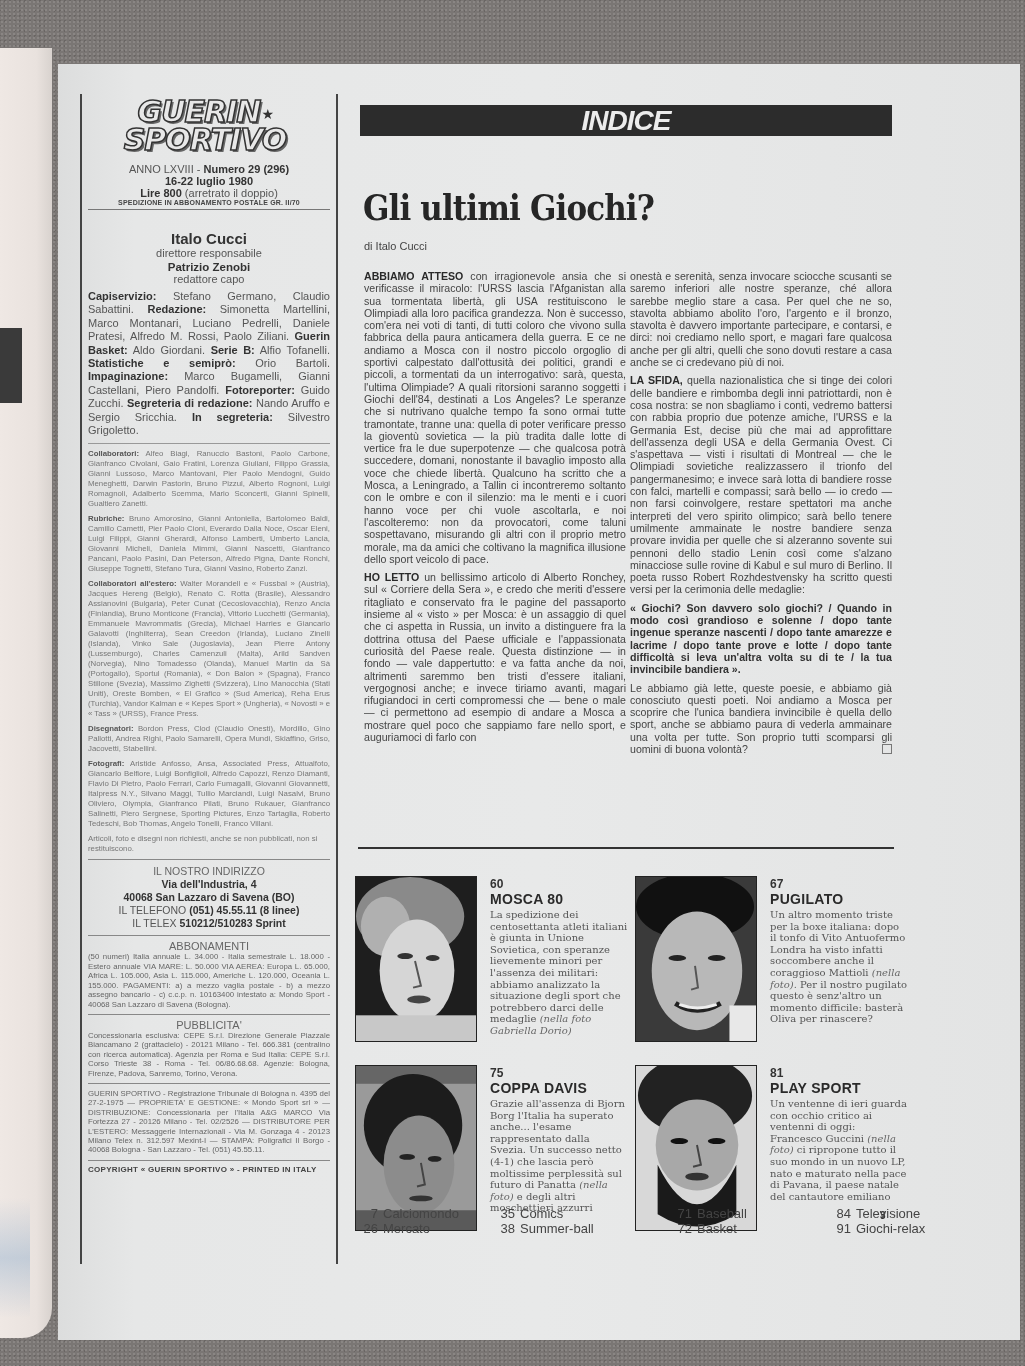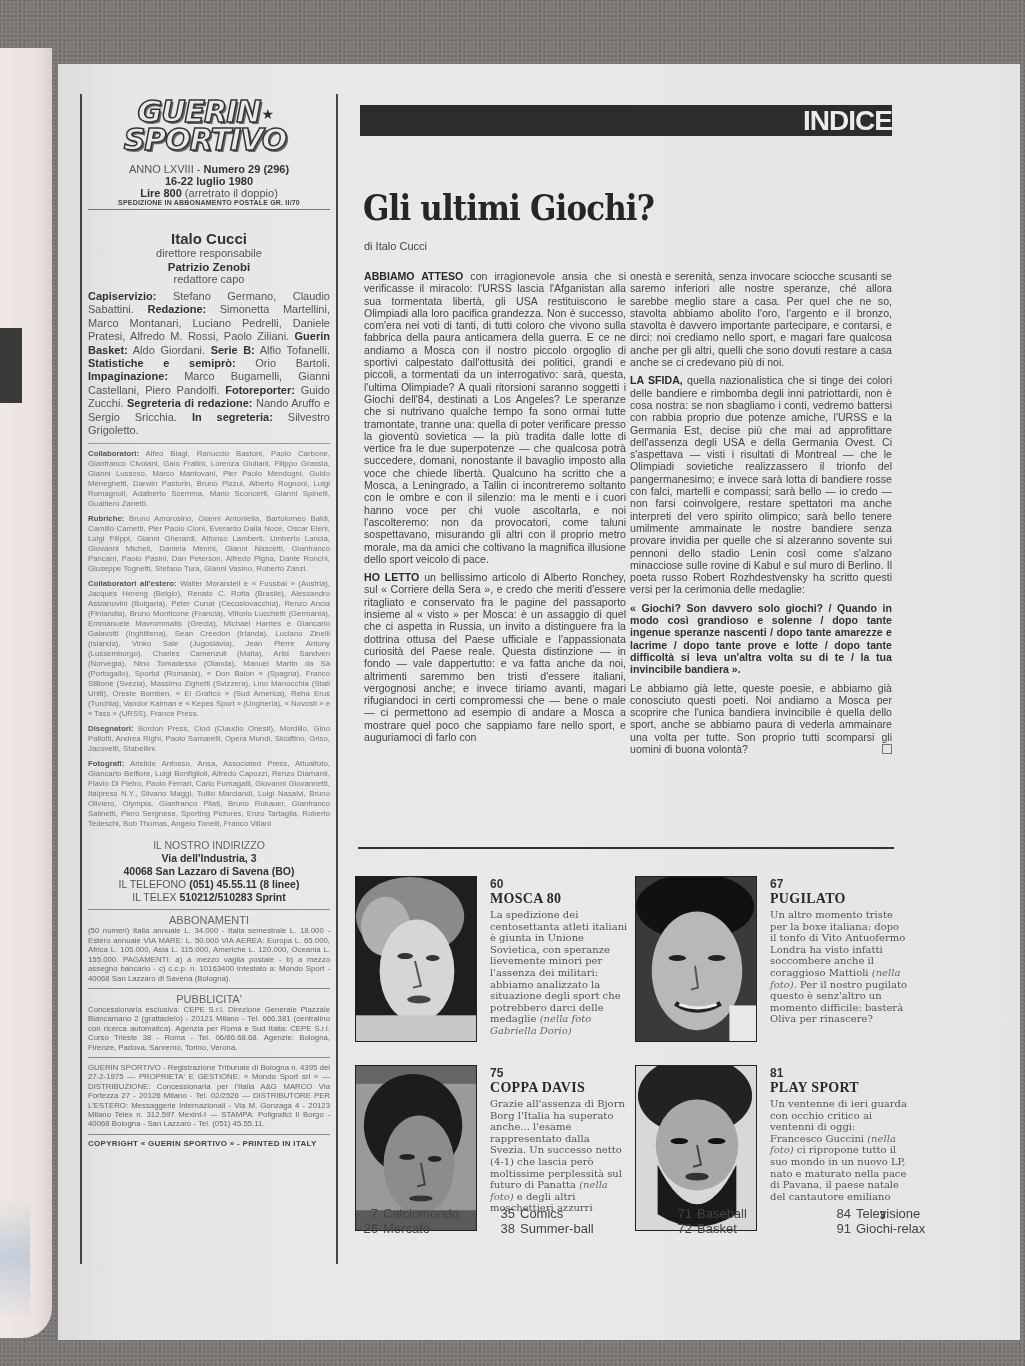--- a/index.html
+++ b/index.html
@@ -80,23 +80,24 @@
     .address .m { font-size: 10.5px; color: #555; }
     .address .m b { color: #333; }
     .sect-title { text-align: center; font-size: 11px; color: #666; margin-top: 4px; }
     .sect-text { font-size: 7.8px; line-height: 9.4px; color: #666; text-align: justify; padding-bottom: 5px; border-bottom: 1px solid #888; }
     .legal { font-size: 7.8px; line-height: 9.4px; color: #666; text-align: justify; margin-top: 5px; padding-bottom: 5px; border-bottom: 1px solid #888; }
     .copyright { font-size: 8px; font-weight: bold; color: #444; margin-top: 4px; letter-spacing: 0.3px; }
 
     
     .indice-bar {
       position: absolute; left: 302px; top: 41px; width: 532px; height: 31px;
-      background: #2c2c2c; color: #ececec; text-align: right;
+      background: #2c2c2c; color: #ececec; text-align: center;
       font-size: 28px; font-weight: bold; line-height: 31px; letter-spacing: -1px;
       font-family: "Liberation Sans", sans-serif;
+      font-style: italic;
     }
     .headline {
       position: absolute; left: 305px; top: 122px;
       font-family: "DejaVu Serif", serif; font-weight: bold; font-size: 36px;
       color: #262626; letter-spacing: -1px; transform: scaleX(0.86); transform-origin: left top;
     }
     .byline { position: absolute; left: 306px; top: 176px; font-size: 11px; color: #444; }
     .article-col {
       position: absolute; top: 206px; width: 262px;
       font-size: 10.6px; line-height: 12.3px; color: #444; text-align: justify; hyphens: auto;
@@ -110,21 +111,21 @@
     .divider { position: absolute; left: 300px; top: 783px; width: 536px; height: 2px; background: #333; }
 
     .feature { position: absolute; width: 270px; height: 180px; }
     .feature .photo {
       position: absolute; left: 0; top: 0; width: 122px; height: 166px;
       border: 1px solid #222;
     }
     .feature .photo svg { width: 100%; height: 100%; display: block; }
     .feature .info { position: absolute; left: 135px; top: 2px; width: 138px; }
     .feature .num { font-size: 12px; font-weight: bold; color: #333; line-height: 13px; }
-    .feature .title { font-size: 14px; font-weight: bold; color: #2a2a2a; line-height: 16px; letter-spacing: 0.3px; margin-bottom: 2px; font-family: Liberation Serif, serif; }
+    .feature .title { font-size: 14px; font-weight: bold; color: #2a2a2a; line-height: 16px; letter-spacing: 0.3px; margin-bottom: 2px; }
     .feature .desc { font-family: "DejaVu Serif", serif; font-size: 10px; line-height: 11.6px; color: #555; }
     .feature .desc i { color: #666; }
     .f1 { left: 297px; top: 812px; }
     .f2 { left: 577px; top: 812px; }
     .f3 { left: 297px; top: 1001px; }
     .f4 { left: 577px; top: 1001px; }
 
     .page-num { position: absolute; left: 822px; top: 1146px; font-size: 10px; font-weight: bold; color: #333; }
 
     .rubrics { position: absolute; left: 300px; top: 1142px; width: 540px; }
@@ -171,23 +172,24 @@
       <b>Segreteria di redazione:</b><span> Nando Aruffo e Sergio Sricchia. </span>
       <b>In segreteria:</b><span> Silvestro Grigoletto.</span>
     </div>
     <div class="collab">
       <div class="collab-block"><b>Collaboratori:</b><span> Alfeo Biagi, Ranuccio Bastoni, Paolo Carbone, Gianfranco Civolani, Gaio Fratini, Lorenza Giuliani, Filippo Grassia, Gianni Lussoso, Marco Mantovani, Pier Paolo Mendogni, Guido Meneghetti, Darwin Pastorin, Bruno Pizzul, Alberto Rognoni, Luigi Romagnoli, Adalberto Scemma, Mario Sconcerti, Gianni Spinelli, Gualtiero Zanetti.</span></div>
       <div class="collab-block"><b>Rubriche:</b><span> Bruno Amorosino, Gianni Antoniella, Bartolomeo Baldi, Camillo Cametti, Pier Paolo Cioni, Everardo Dalla Noce, Oscar Eleni, Luigi Filippi, Gianni Gherardi, Alfonso Lamberti, Umberto Lancia, Giovanni Micheli, Daniela Mimmi, Gianni Nascetti, Gianfranco Pancani, Paolo Pasini, Dan Peterson, Alfredo Pigna, Dante Ronchi, Giuseppe Tognetti, Stefano Tura, Gianni Vasino, Roberto Zanzi.</span></div>
       <div class="collab-block"><b>Collaboratori all'estero:</b><span> Walter Morandell e « Fussbal » (Austria), Jacques Hereng (Belgio), Renato C. Rotta (Brasile), Alessandro Assianovini (Bulgaria), Peter Cunat (Cecoslovacchia), Renzo Ancia (Finlandia), Bruno Monticone (Francia), Vittorio Lucchetti (Germania), Emmanuele Mavrommatis (Grecia), Michael Harries e Giancarlo Galavotti (Inghilterra), Sean Creedon (Irlanda), Luciano Zinelli (Islanda), Vinko Sale (Jugoslavia), Jean Pierre Antony (Lussemburgo), Charles Camenzuli (Malta), Arild Sandven (Norvegia), Nino Tomadesso (Olanda), Manuel Martin da Sà (Portogallo), Sportul (Romania), « Don Balon » (Spagna), Franco Stillone (Svezia), Massimo Zighetti (Svizzera), Lino Manocchia (Stati Uniti), Oreste Bomben, « El Grafico » (Sud America), Reha Erus (Turchia), Vandor Kalman e « Kepes Sport » (Ungheria), « Novosti » e « Tass » (URSS), France Press.</span></div>
       <div class="collab-block"><b>Disegnatori:</b><span> Bordon Press, Clod (Claudio Onesti), Mordillo, Gino Pallotti, Andrea Righi, Paolo Samarelli, Opera Mundi, Skiaffino, Griso, Jacovetti, Stabellini.</span></div>
       <div class="collab-block"><b>Fotografi:</b><span> Aristide Anfosso, Ansa, Associated Press, Attualfoto, Giancarlo Belfiore, Luigi Bonfiglioli, Alfredo Capozzi, Renzo Diamanti, Flavio Di Pietro, Paolo Ferrari, Carlo Fumagalli, Giovanni Giovannetti, Italpress N.Y., Silvano Maggi, Tullio Marciandi, Luigi Nasalvi, Bruno Oliviero, Olympia, Gianfranco Pilati, Bruno Rukauer, Gianfranco Salinetti, Piero Sergnese, Sporting Pictures, Enzo Tartaglia, Roberto Tedeschi, Bob Thomas, Angelo Tonelli, Franco Villani.</span></div>
     </div>
+    <div class="notice">Articoli, foto e disegni non richiesti, anche se non pubblicati, non si restituiscono.</div>
     <div class="address">
       <div class="h">IL NOSTRO INDIRIZZO</div>
-      <div class="b">Via dell'Industria, 3</div>
+      <div class="b">Via dell'Industria, 4</div>
       <div class="b">40068 San Lazzaro di Savena (BO)</div>
       <div class="m"><span>IL TELEFONO</span> <b>(051) 45.55.11 (8 linee)</b></div>
       <div class="m"><span>IL TELEX</span> <b>510212/510283 Sprint</b></div>
     </div>
     <div class="sect-title">ABBONAMENTI</div>
     <div class="sect-text">(50 numeri) Italia annuale L. 34.000 - Italia semestrale L. 18.000 - Estero annuale VIA MARE: L. 50.000 VIA AEREA: Europa L. 65.000, Africa L. 105.000, Asia L. 115.000, Americhe L. 120.000, Oceania L. 155.000. PAGAMENTI: a) a mezzo vaglia postale - b) a mezzo assegno bancario - c) c.c.p. n. 10163400 intestato a: Mondo Sport - 40068 San Lazzaro di Savena (Bologna).</div>
     <div class="sect-title">PUBBLICITA'</div>
     <div class="sect-text">Concessionaria esclusiva: CEPE S.r.l. Direzione Generale Piazzale Biancamano 2 (grattacielo) - 20121 Milano - Tel. 666.381 (centralino con ricerca automatica). Agenzia per Roma e Sud Italia: CEPE S.r.l. Corso Trieste 38 - Roma - Tel. 06/86.68.68. Agenzie: Bologna, Firenze, Padova, Sanremo, Torino, Verona.</div>
     <div class="legal">GUERIN SPORTIVO - Registrazione Tribunale di Bologna n. 4395 del 27-2-1975 — PROPRIETA' E GESTIONE: « Mondo Sport srl » — DISTRIBUZIONE: Concessionaria per l'Italia A&amp;G MARCO Via Fortezza 27 - 20126 Milano - Tel. 02/2526 — DISTRIBUTORE PER L'ESTERO: Messaggerie Internazionali - Via M. Gonzaga 4 - 20123 Milano Telex n. 312.597 Mexint-I — STAMPA: Poligrafici Il Borgo - 40068 Bologna - San Lazzaro - Tel. (051) 45.55.11.</div>
     <div class="copyright">COPYRIGHT « GUERIN SPORTIVO » - PRINTED IN ITALY</div>

